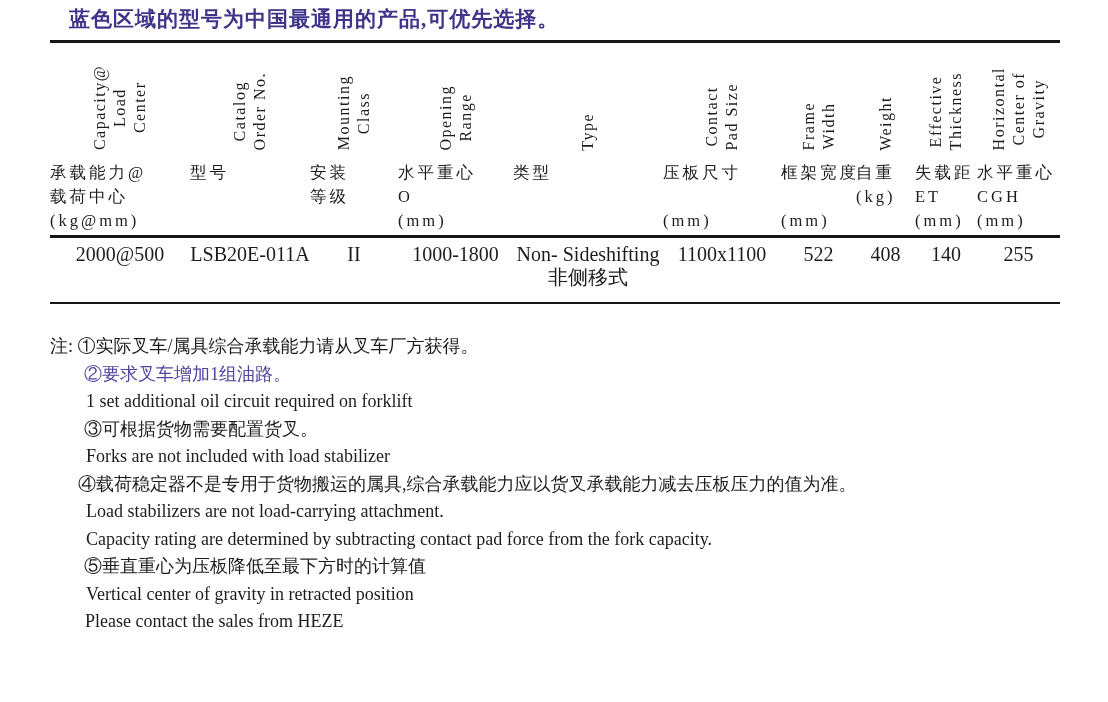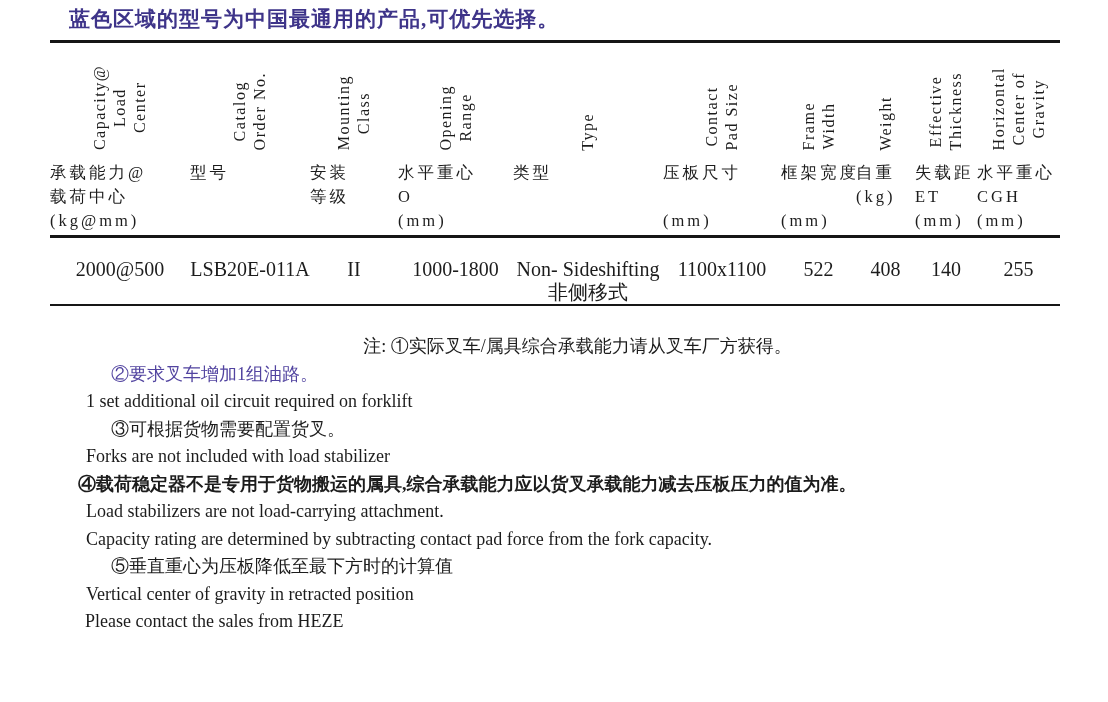--- a/index.html
+++ b/index.html
@@ -59,35 +59,35 @@
     padding-top:3px;
   }
 
   tr.data { height:66px; }
   tr.data td {
     vertical-align:top;
     text-align:center;
     font-size:20px;
     line-height:23px;
     white-space:pre;
-    padding-top:20px;
+    padding-top:5px;
   }
 
   .notes {
     position:absolute;
     left:50px; top:333px;
     width:1055px;
     font-size:18px;
     line-height:27.5px;
     white-space:nowrap;
   }
   .note { height:27.5px; }
-  .n-first   { margin-left:0;text-align:center; }
-  .n-zh      { margin-left:61px; }
-  .n-zh4     { margin-left:28px;font-weight:bold; }
+  .n-first   { margin-left:0; }
+  .n-zh      { margin-left:34px; }
+  .n-zh4     { margin-left:28px; }
   .n-en      { margin-left:36px; }
   .n-star    { margin-left:33px; }
   .n-star-en { margin-left:35px; }
   .n-purple  { color:var(--note-purple,#5244a0); }
 </style>
 </head>
 <body>
 
 <div class="page-title">蓝色区域的型号为中国最通用的产品,可优先选择。</div>
 

